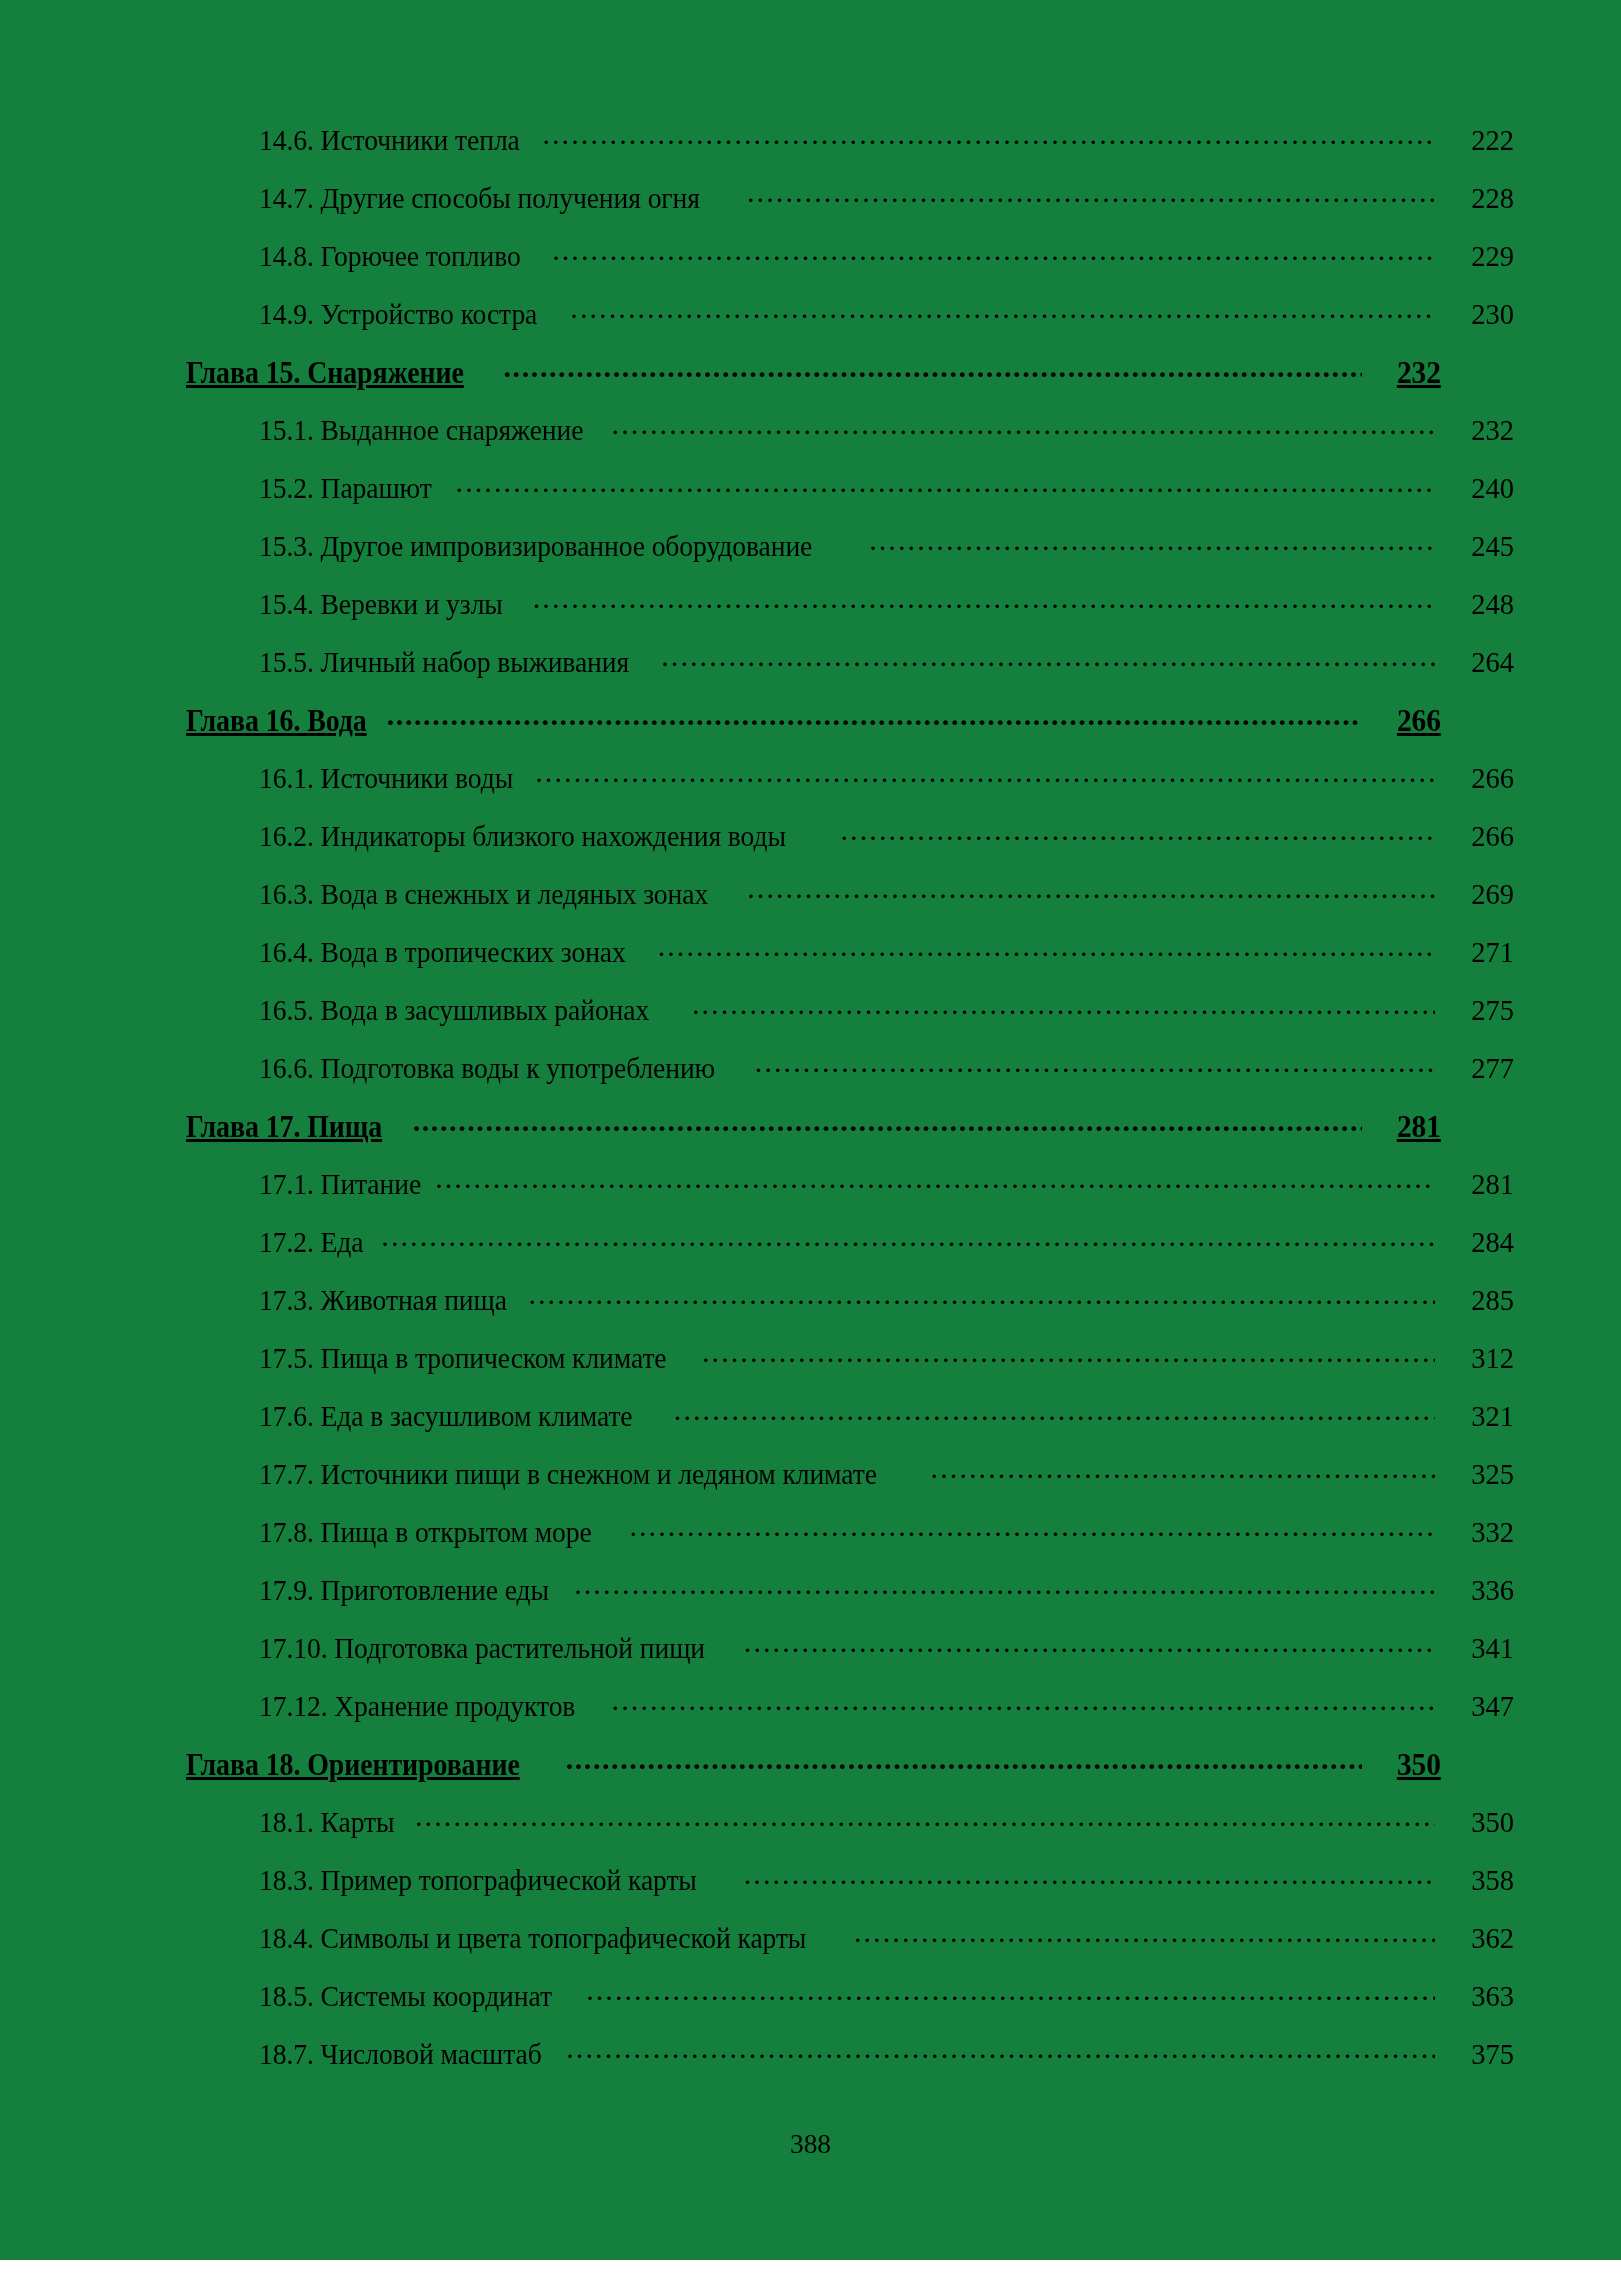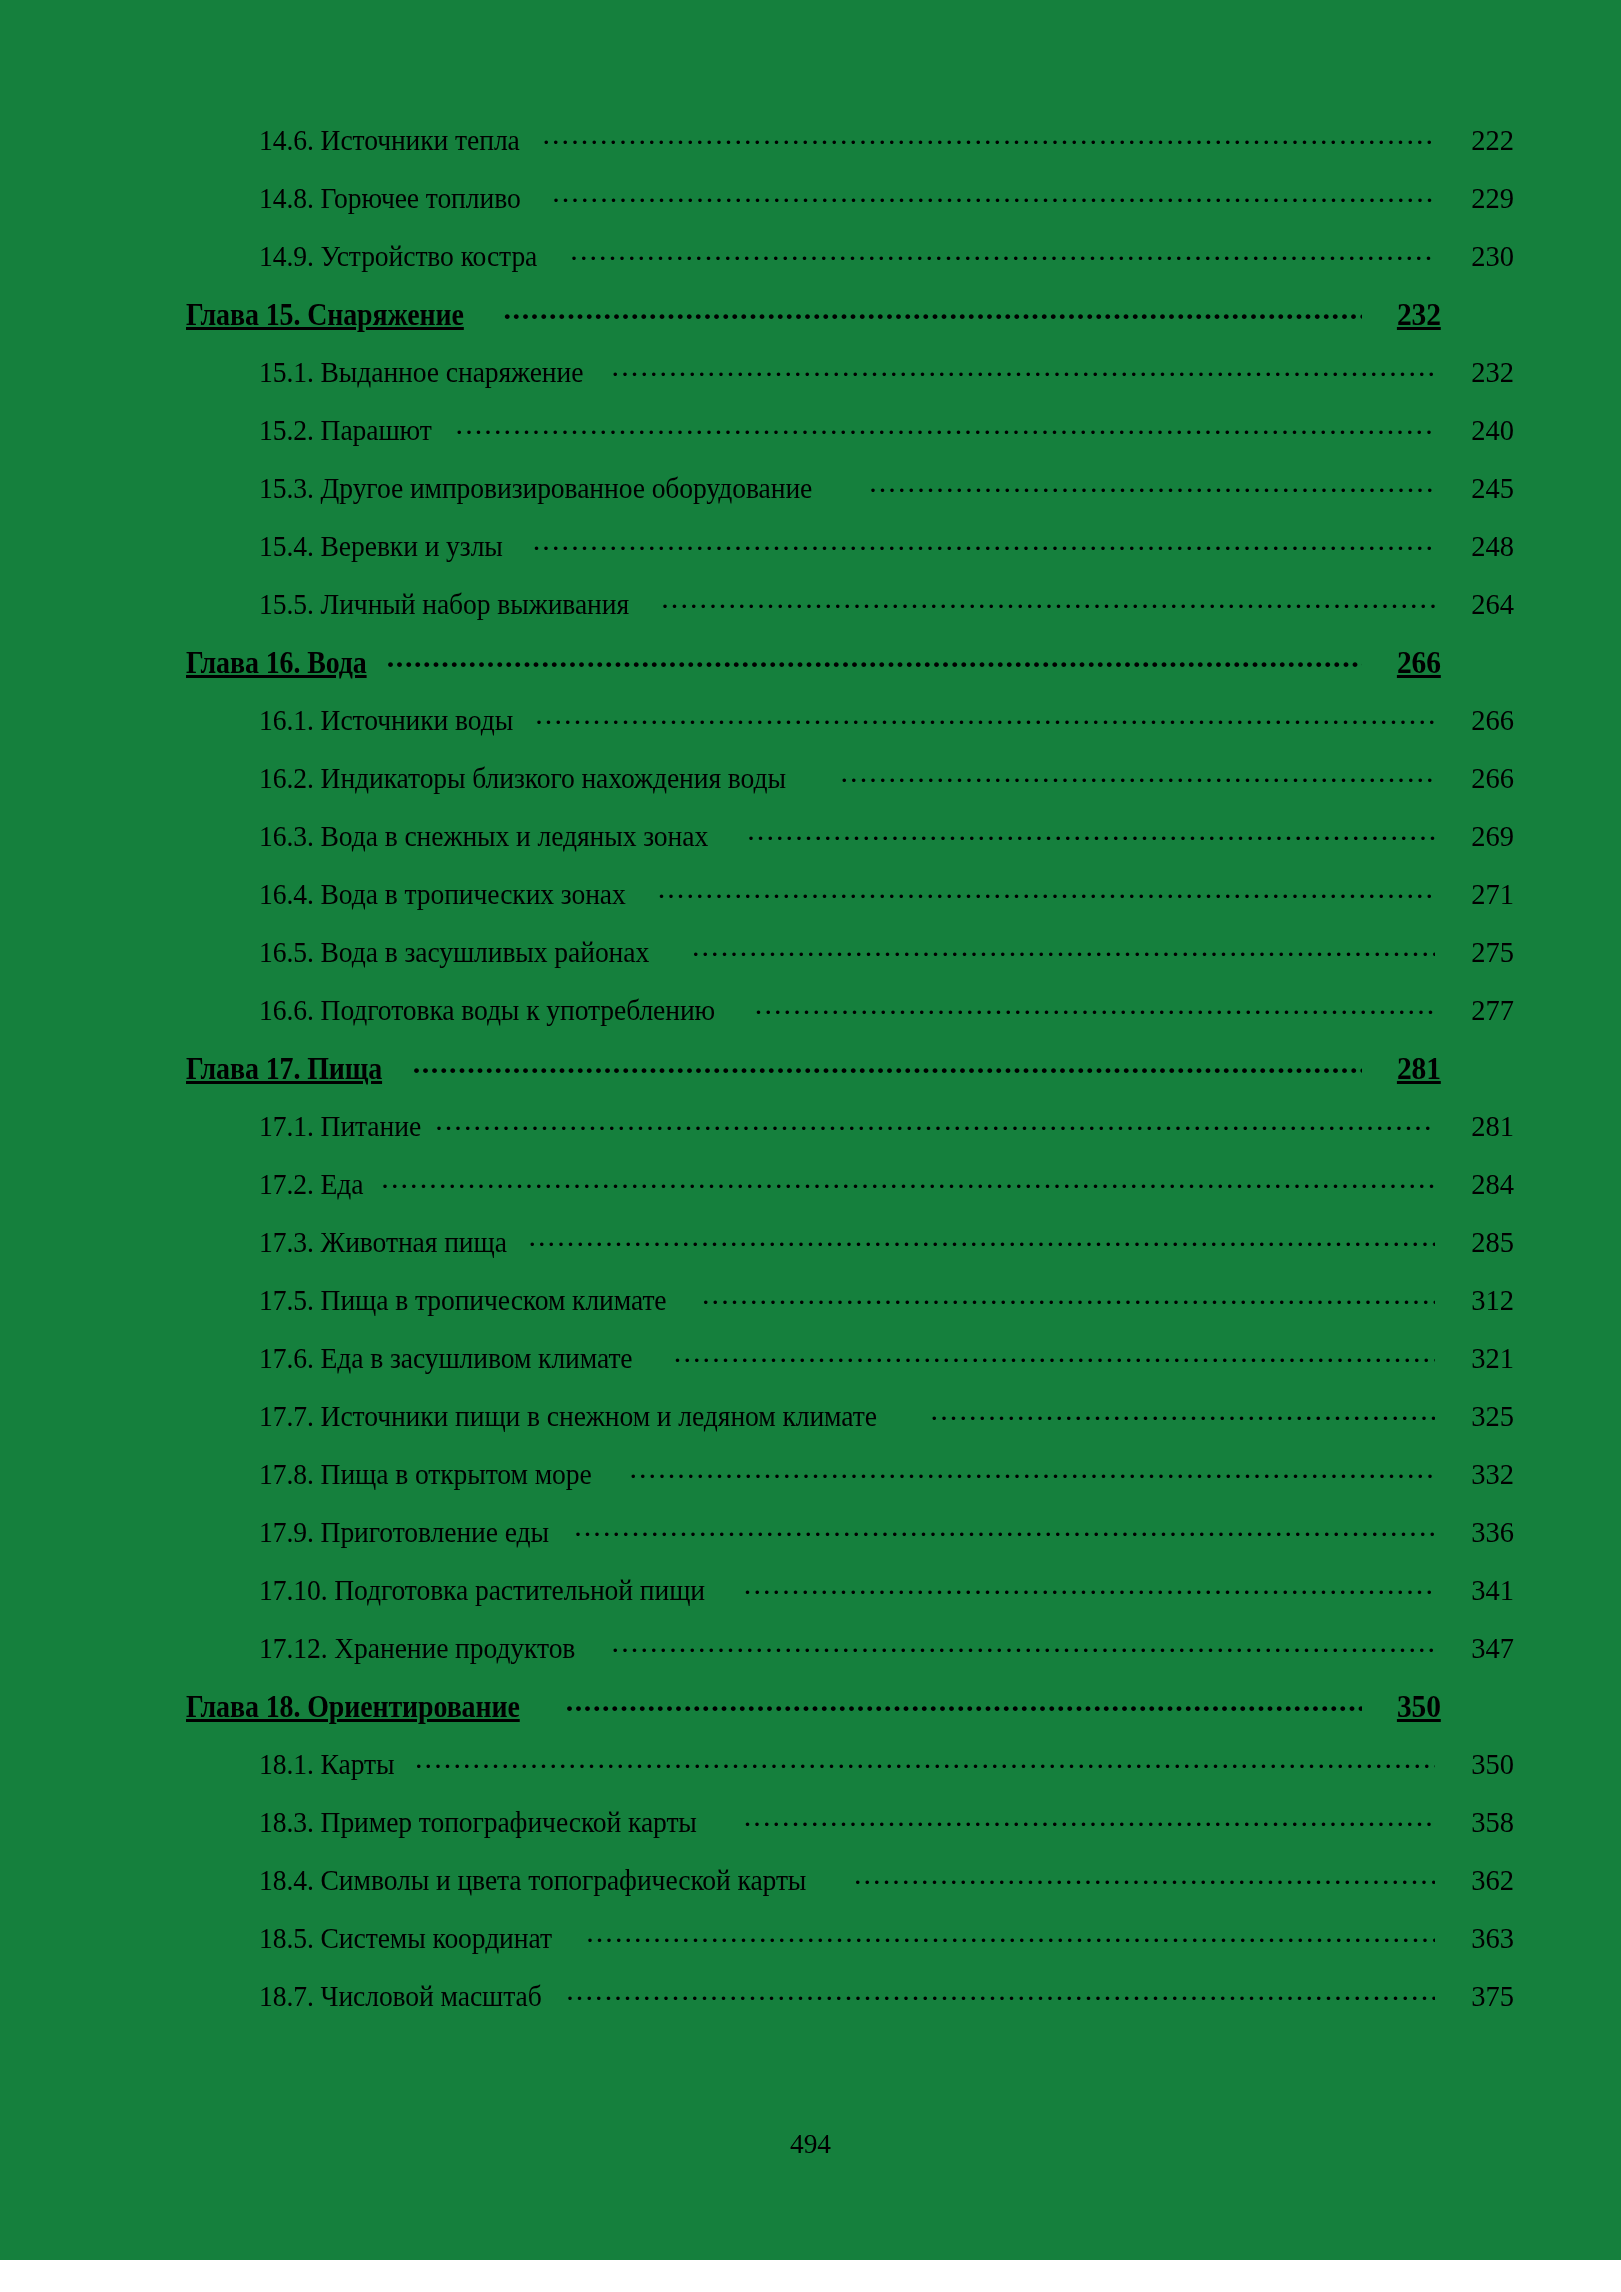--- a/index.html
+++ b/index.html
@@ -106,20 +106,25 @@
 
 <div class="page">
 
   <div class="toc" id="toc-list">
       <div class="toc-row sub">
         <span class="row-title">14.6. Источники тепла</span>
         <span class="leader"></span>
         <span class="row-page">222</span>
       </div>
       <div class="toc-row sub">
+        <span class="row-title">14.7. Другие способы получения огня</span>
+        <span class="leader gap"></span>
+        <span class="row-page">228</span>
+      </div>
+      <div class="toc-row sub">
         <span class="row-title">14.8. Горючее топливо</span>
         <span class="leader gap"></span>
         <span class="row-page">229</span>
       </div>
       <div class="toc-row sub">
         <span class="row-title">14.9. Устройство костра</span>
         <span class="leader gap"></span>
         <span class="row-page">230</span>
       </div>
       <div class="toc-row chapter">
@@ -267,16 +272,16 @@
         <span class="leader gap"></span>
         <span class="row-page">363</span>
       </div>
       <div class="toc-row sub">
         <span class="row-title">18.7. Числовой масштаб</span>
         <span class="leader"></span>
         <span class="row-page">375</span>
       </div>
     </div>
 
-  <div class="folio">494</div>
+  <div class="folio">388</div>
 
 </div>
 
 
 </body></html>

